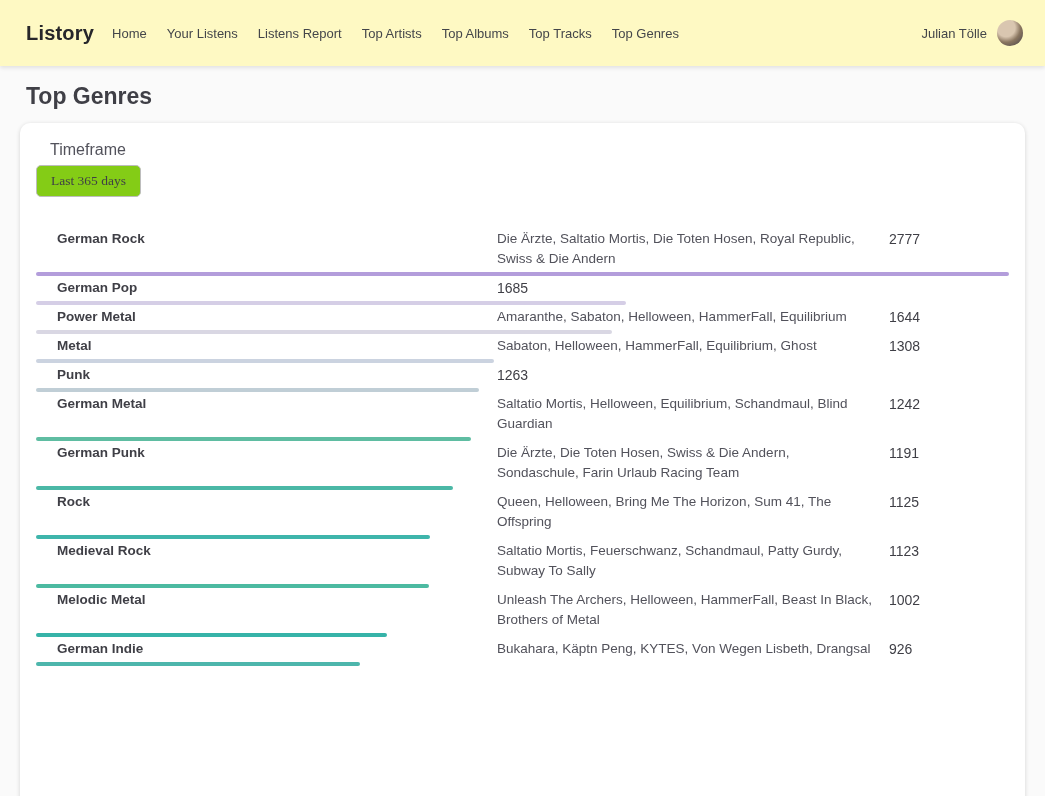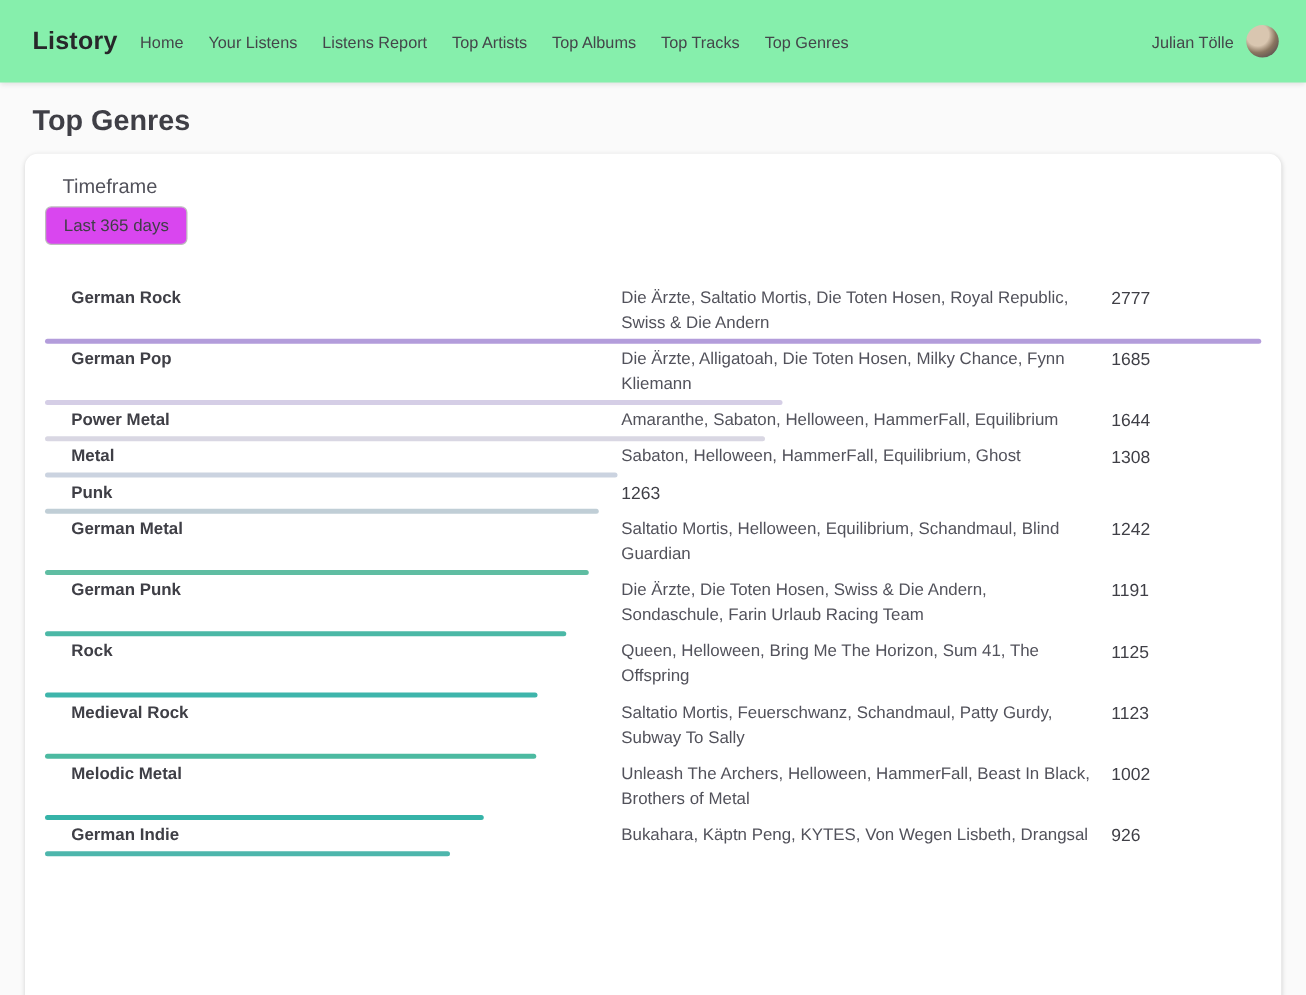--- a/index.html
+++ b/index.html
@@ -4,21 +4,21 @@
 <style>
   * { margin:0; padding:0; box-sizing:border-box; }
   html, body {
     width:1045px; height:796px; overflow:hidden;
     background:#fafafa;
     font-family:"Liberation Sans", sans-serif;
     color:#3f3f46;
   }
   
   header {
-    height:66px; background:#86efac;
+    height:66px; background:#fef9c3;
     display:flex; align-items:center;
     padding:0 22px 0 26px;
     box-shadow:0 2px 4px rgba(0,0,0,.10);
     position:relative; z-index:5;
   }
   .brand {
     font-size:20px; font-weight:700; color:#27272a;
     margin-right:18px; cursor:pointer; letter-spacing:.2px;
   }
   nav { display:flex; gap:20px; flex:1; }
@@ -44,23 +44,23 @@
     box-shadow:0 1px 4px rgba(0,0,0,.16);
     padding:16px 16px 24px;
     height:900px; 
   }
   .tf-label {
     display:block; font-size:16px; color:#52525b;
     margin:2px 0 6px 14px;
   }
   .tf-select {
     display:inline-flex; align-items:center;
-    border:1px solid #bdbdbd; border-radius:5px; background:#d946ef;
+    border:1px solid #bdbdbd; border-radius:5px; background:#84cc16;
     padding:7px 14px; font-size:13.5px; color:#3f3f46;
-    font-family:Liberation Sans, sans-serif; cursor:pointer;
+    font-family:Liberation Serif, serif; cursor:pointer;
   }
   
   .table { margin-top:32px; }
   .row {
     display:grid;
     grid-template-columns:445px 1fr 120px;
     column-gap:16px;
     margin-bottom:2px;
   }
   .g-name {
@@ -106,21 +106,20 @@
         <div class="row">
           <div class="g-name">German Rock</div>
           <div class="g-artists">Die Ärzte, Saltatio Mortis, Die Toten Hosen, Royal Republic, Swiss &amp; Die Andern</div>
           <div class="g-count">2777</div>
           <div class="bar-wrap">
             <div class="bar" style="width: 100%; background: rgb(179, 157, 219);"></div>
           </div>
         </div>
         <div class="row">
           <div class="g-name">German Pop</div>
-          <div class="g-artists">Die Ärzte, Alligatoah, Die Toten Hosen, Milky Chance, Fynn Kliemann</div>
           <div class="g-count">1685</div>
           <div class="bar-wrap">
             <div class="bar" style="width: 60.677%; background: rgb(213, 206, 230);"></div>
           </div>
         </div>
         <div class="row">
           <div class="g-name">Power Metal</div>
           <div class="g-artists">Amaranthe, Sabaton, Helloween, HammerFall, Equilibrium</div>
           <div class="g-count">1644</div>
           <div class="bar-wrap">

